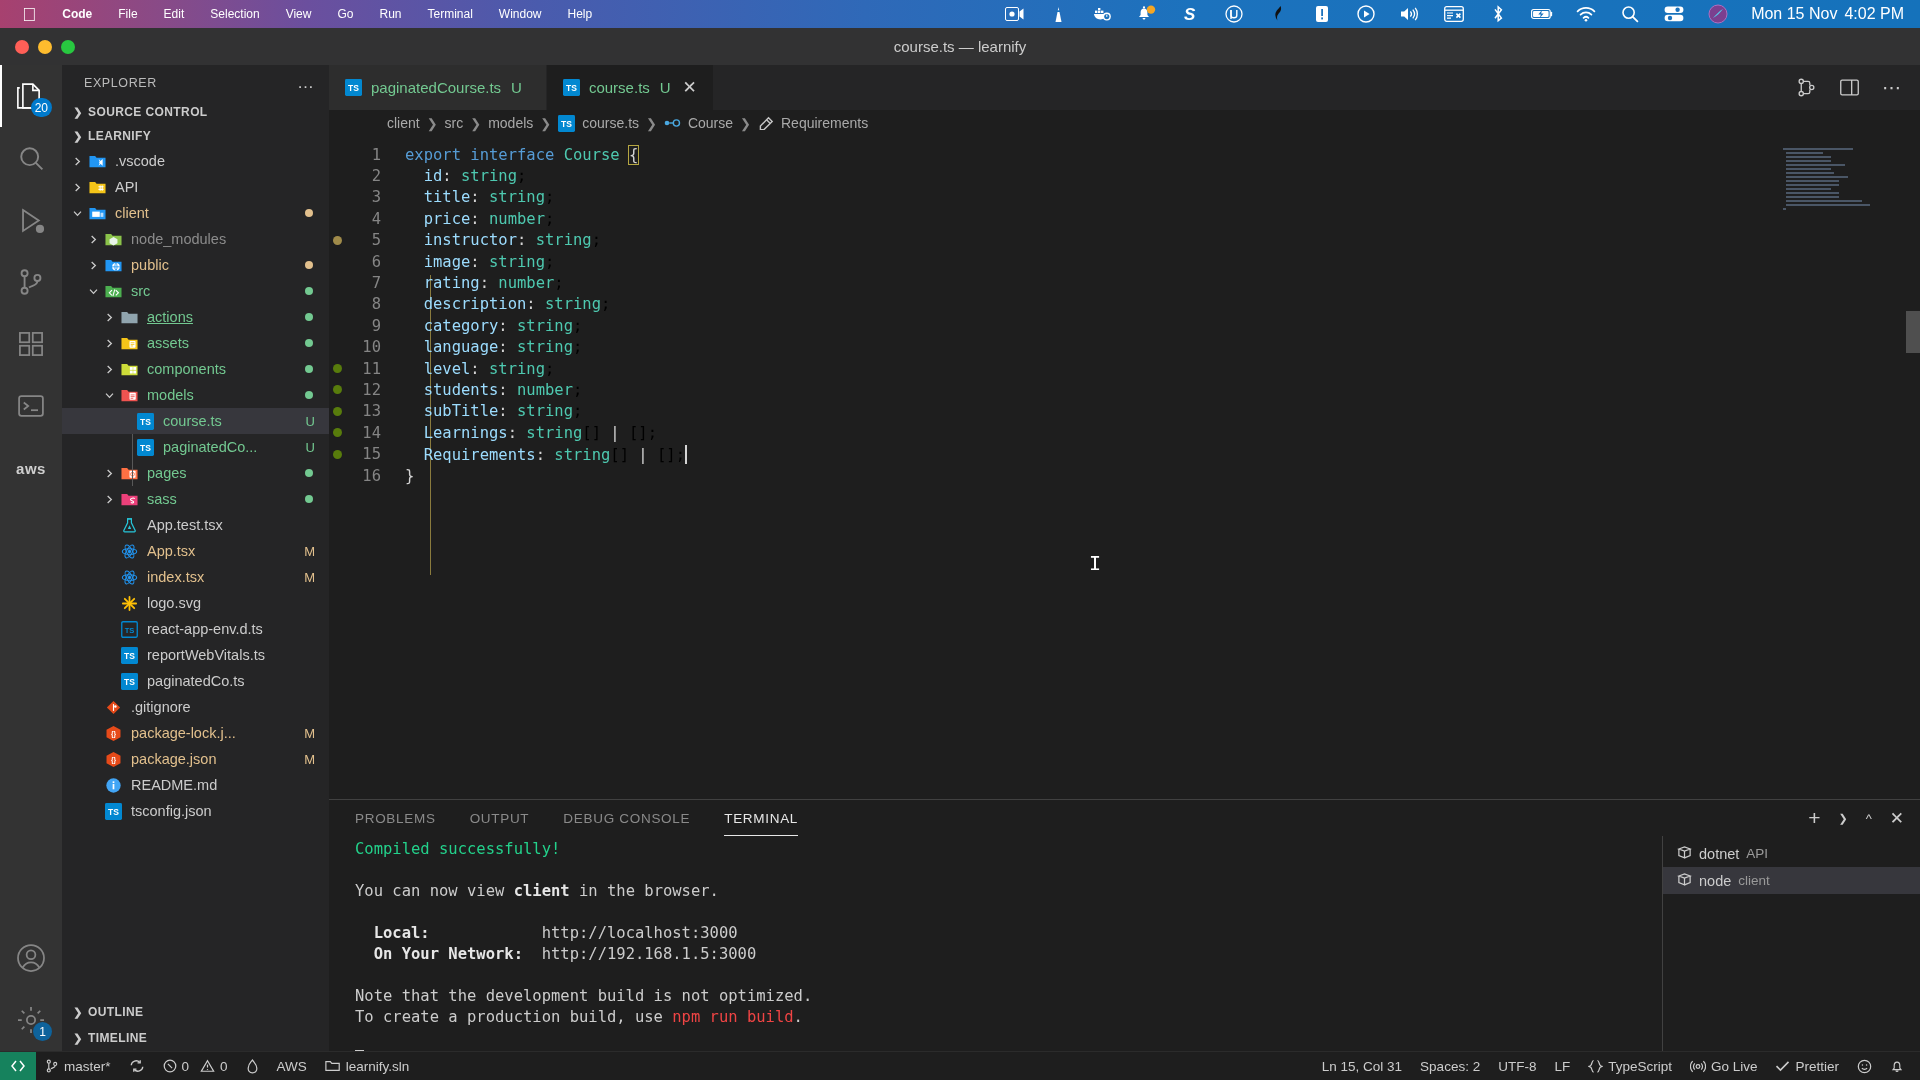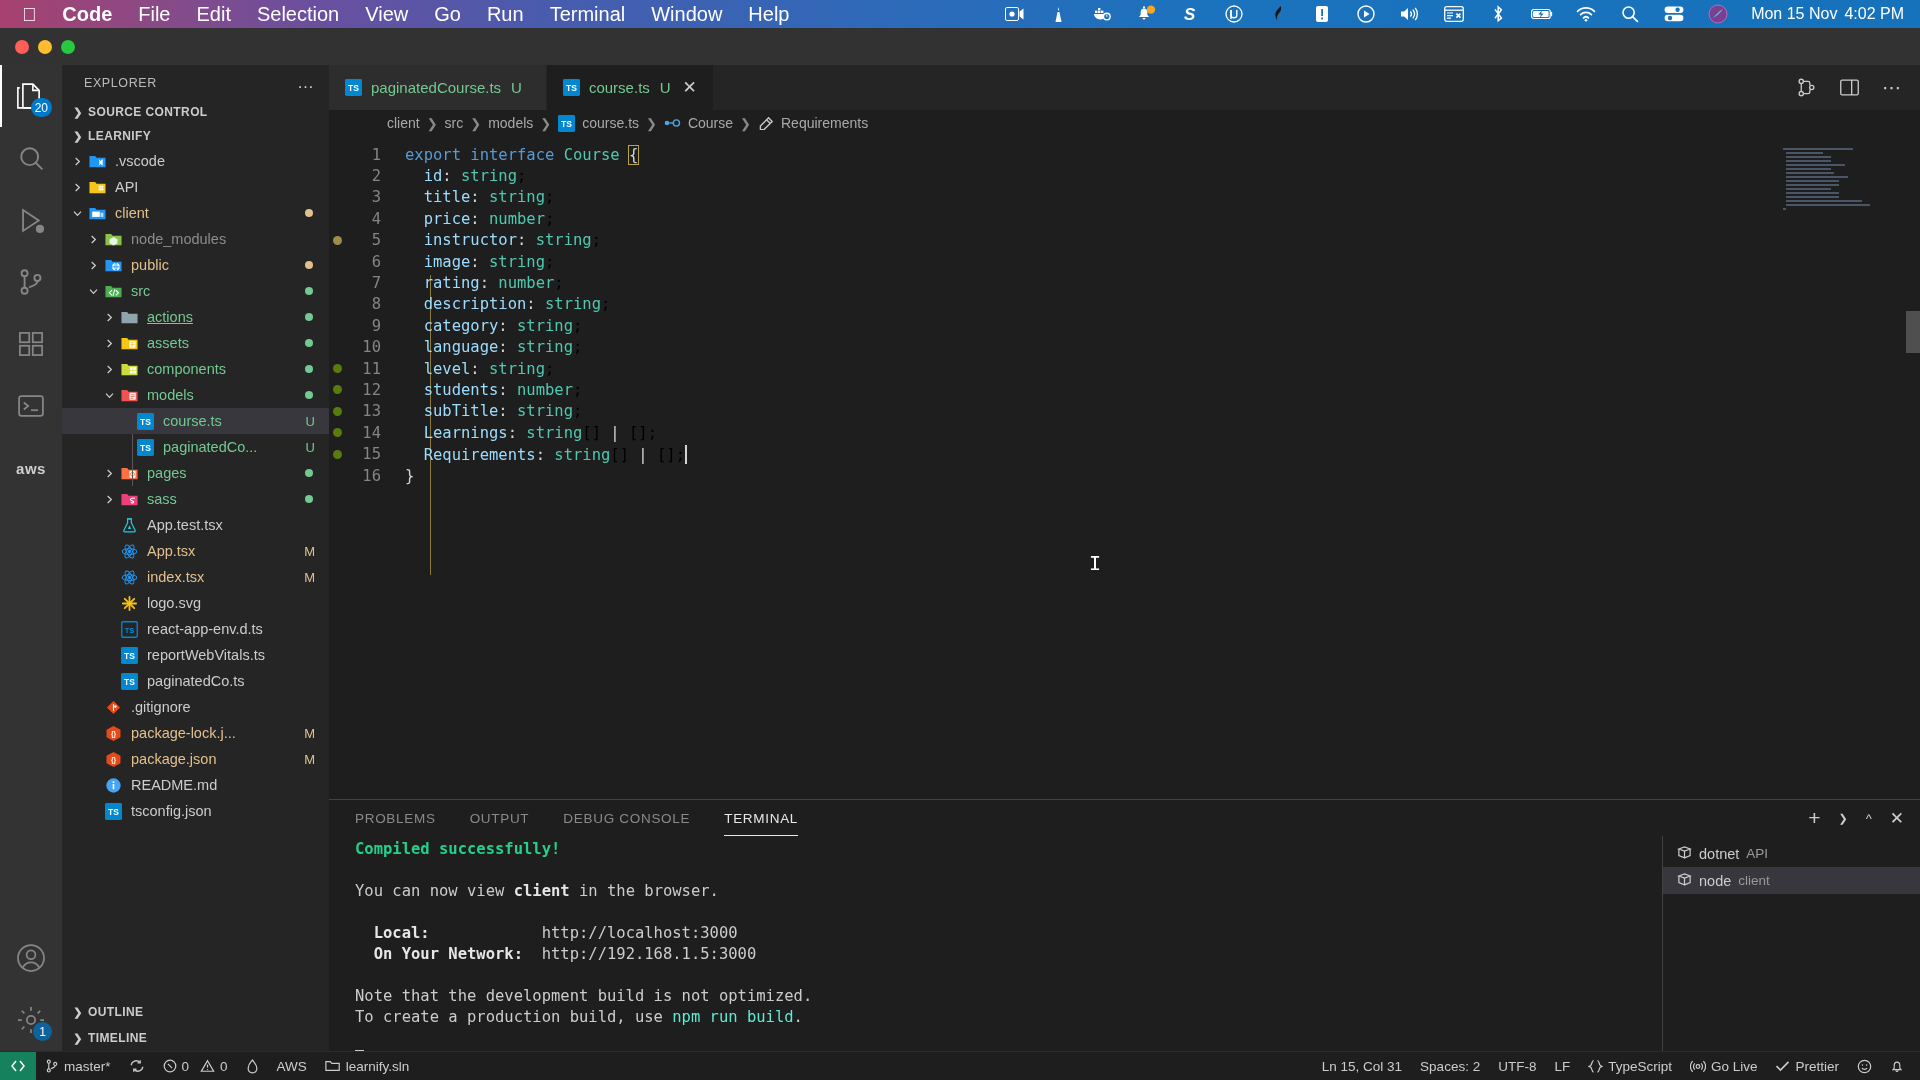--- a/index.html
+++ b/index.html
@@ -10,21 +10,21 @@
     background: #1e1e1e;
   }
   
   #mac-menubar {
     position: absolute; top: 0; left: 0; width: 1920px; height: 28px;
     background: linear-gradient(90deg,#a7416f 0%, #8a4a86 8%, #6b4f9e 16%, #4a5bad 28%, #2f69b8 45%, #1c72bd 62%, #1572bb 100%);
     display: flex; align-items: center; color: #fff;
     font-size: 16px;
   }
   #mac-menubar .apple { margin-left: 22px; font-size: 19px; line-height: 1; }
-  #mac-menubar .mitem { margin-left: 26px; font-size: 20px; white-space: nowrap; }
+  #mac-menubar .mitem { margin-left: 26px; font-size: 12px; white-space: nowrap; }
   #mac-menubar .mitem.bold { font-weight: bold; }
   #mac-menubar .spacer { flex: 1; }
   #mac-menubar .tray { display: flex; align-items: center; }
   #mac-menubar .tray .ticon {
     margin-right: 22px; display: flex; align-items: center; justify-content: center;
     width: 22px; height: 22px;
   }
   #mac-menubar .clock { margin-right: 16px; font-size: 16px; white-space: nowrap; }
   #mac-menubar .clock .sep { display: inline-block; width: 7px; }
 
@@ -204,23 +204,23 @@
   #panel-actions {
     margin-left: auto; display: flex; align-items: center; gap: 18px; padding-right: 16px;
     color: #cccccc; font-size: 15px;
   }
   #panelbody { flex: 1; display: flex; min-height: 0; }
   #terminal {
     flex: 1; padding: 4px 0 0 26px; color: #cccccc;
     font-family: "DejaVu Sans Mono", monospace; font-size: 15.5px; overflow: hidden;
   }
   .tline { height: 21px; white-space: pre; }
-  .t-green { color: #23d18b; font-weight: bold; }
+  .t-green { color: #23d18b; }
   .t-bold { font-weight: bold; color: #e6e6e6; }
-  .t-blue { color: #5eead4; text-align: right; }
+  .t-blue { color: #ef4444; text-align: right; }
   .t-blk { display: inline-block; width: 9px; height: 17px; border: 1px solid #cccccc; vertical-align: -3px; }
   #termlist {
     width: 258px; flex: none; border-left: 1px solid #414141; padding-top: 4px;
   }
   .trow {
     height: 27px; display: flex; align-items: center; padding-left: 14px;
     color: #cccccc; font-size: 14.5px; gap: 7px;
   }
   .trow.sel { background: #37373d; }
   .trow .tsub { color: #9a9a9a; font-size: 13.5px; }
@@ -383,20 +383,21 @@
 </div>
 
 <div id="vscode">
 
   <div id="titlebar">
     <div class="traffic">
       <span class="dot red"></span>
       <span class="dot yellow"></span>
       <span class="dot green"></span>
     </div>
+    <div id="window-title">course.ts — learnify</div>
   </div>
 
   <div id="bodyrow">
 
     <div id="activitybar">
       <div class="act active">
         <span>
           <svg width="30" height="30" viewBox="0 0 24 24" fill="none" stroke="currentColor" stroke-width="1.3">
             <path d="M13.5 2.5H5.5v19h13V7.5z"></path>
               <path d="M13.5 2.5v5h5"></path>

